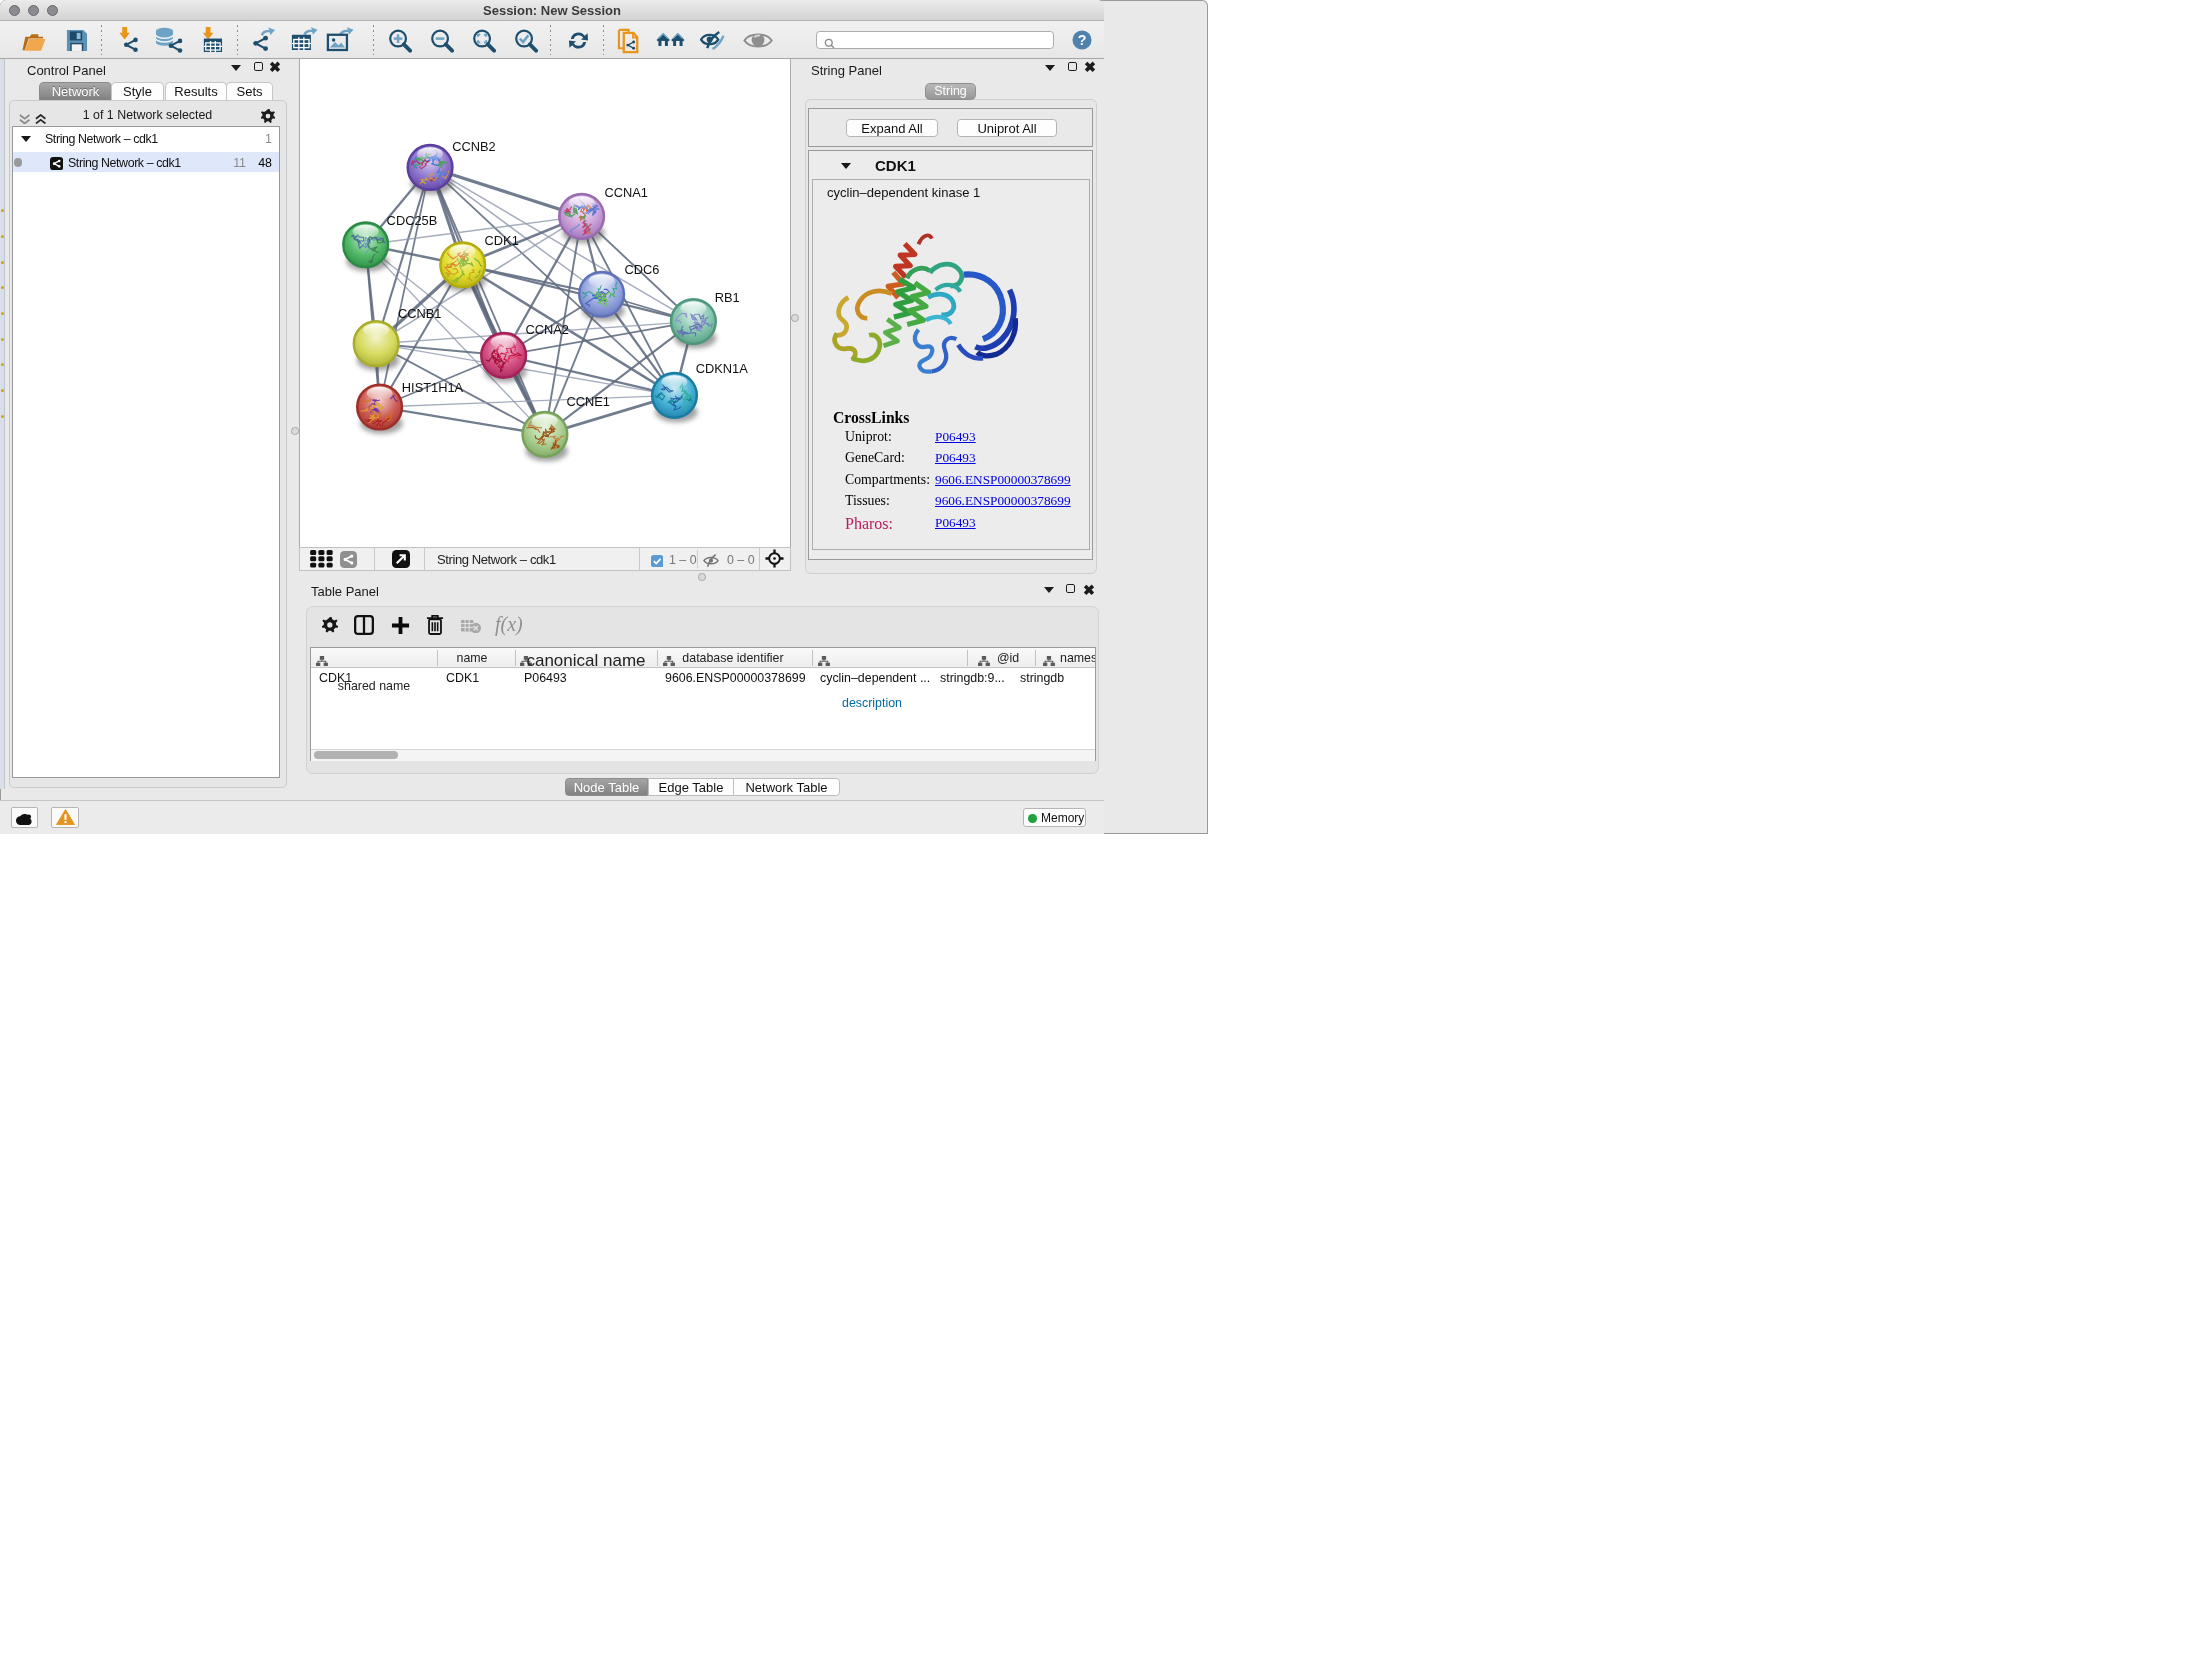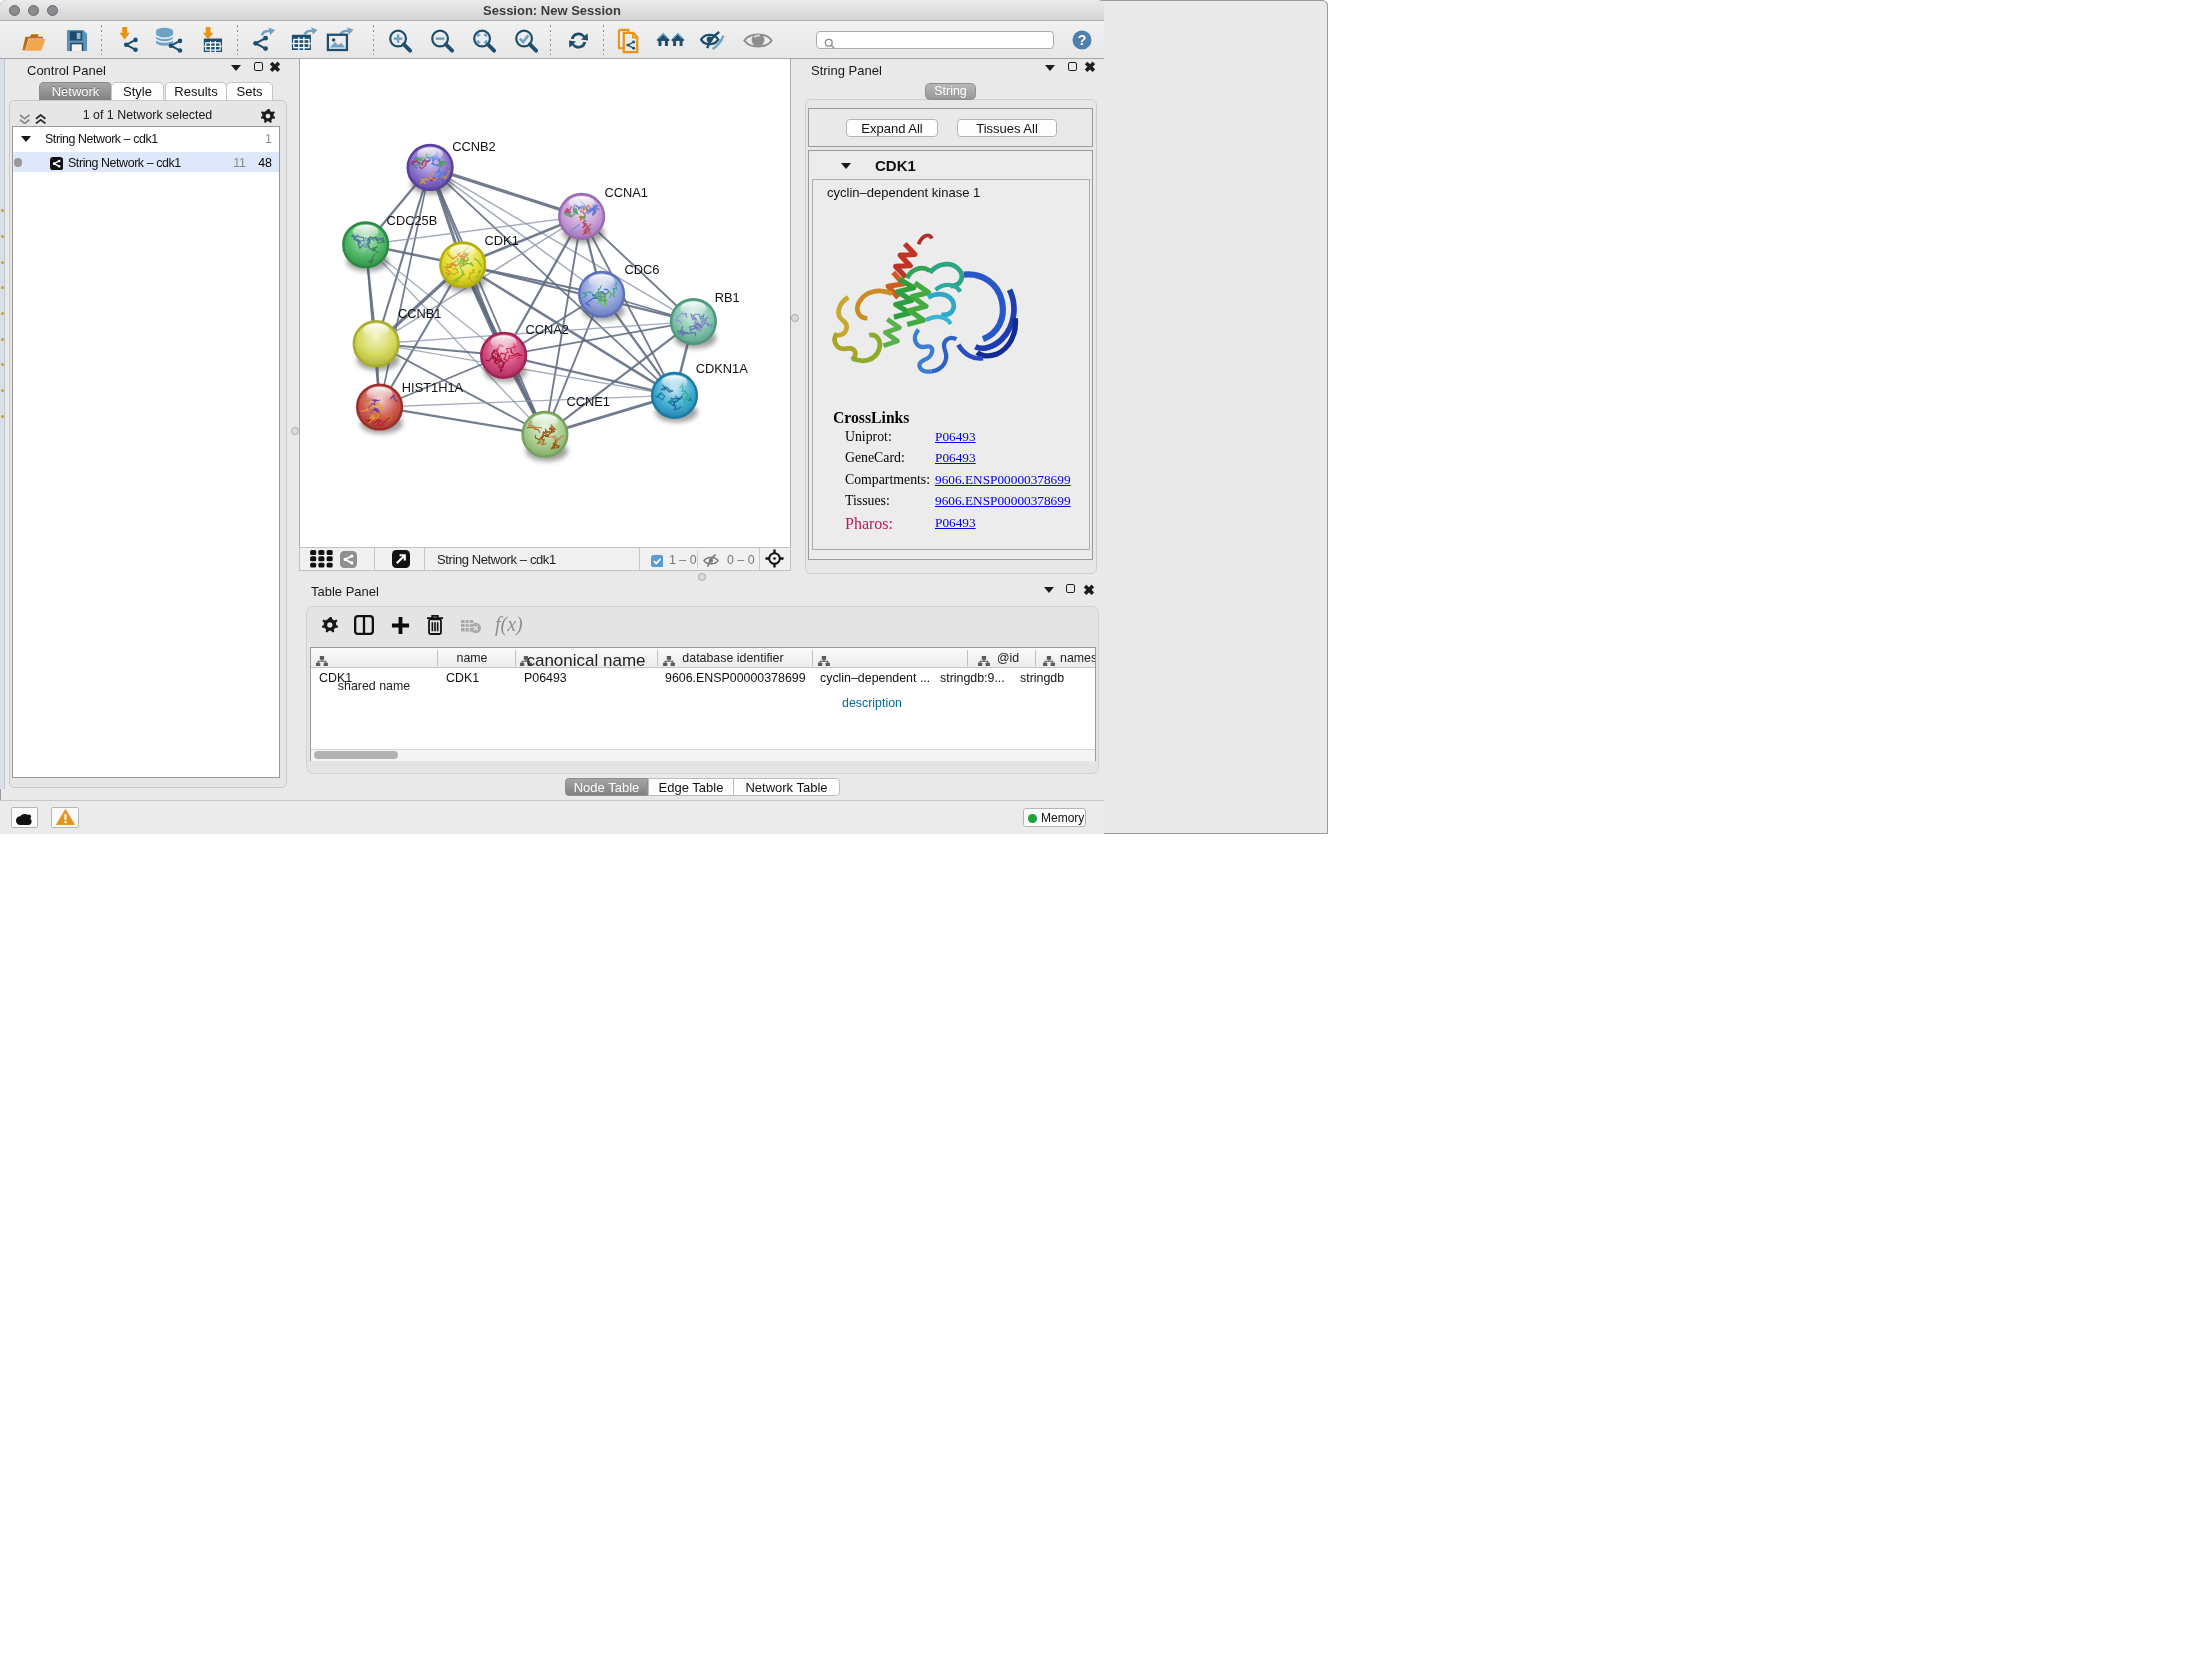--- a/index.html
+++ b/index.html
@@ -1,13 +1,13 @@
 <!DOCTYPE html>
 <html style="font-size:15px"><head><meta charset="utf-8"><style>html,body{margin:0;padding:0;background:#fff;font-family:"Liberation Sans",sans-serif;}*{box-sizing:border-box;}</style></head><body>
-<div style="position:relative;width:1328px;height:834px;background:#e9e9e9;border-radius:5.7px 5.7px 0 0;overflow:hidden;box-shadow:0 0 0 1px #9a9a9a inset;">
+<div style="position:relative;width:1208px;height:834px;background:#e9e9e9;border-radius:5.7px 5.7px 0 0;overflow:hidden;box-shadow:0 0 0 1px #9a9a9a inset;">
     <div style="position:absolute;left:0;top:0;width:1104px;height:21px;background:linear-gradient(#ebebeb,#d4d4d4);border-bottom:1px solid #b1b1b1;border-radius:5.7px 5.7px 0 0;"></div>
     <div style="position:absolute;left:8.8px;top:5px;width:11px;height:11px;border-radius:50%;background:#8d8b90;border:1px solid #69676c;"></div>
     <div style="position:absolute;left:28px;top:5px;width:11px;height:11px;border-radius:50%;background:#8d8b90;border:1px solid #69676c;"></div>
     <div style="position:absolute;left:47px;top:5px;width:11px;height:11px;border-radius:50%;background:#8d8b90;border:1px solid #69676c;"></div>
     <div style="position:absolute;left:0;top:3.3px;width:1104px;height:15px;text-align:center;font-size:13px;font-weight:bold;color:#3b3b3b;">Session: New Session</div>
     <div style="position:absolute;left:0;top:21px;width:1104px;height:38px;background:linear-gradient(#f1f1f1,#e7e7e7);border-bottom:1px solid #a6a6a6;"></div>
     <div style="position:absolute;left:20px;top:28.5px;width:27px;height:25px;"><svg width="27" height="25" viewBox="0 0 28 26" style="">
         <path d="M2.5,22 L5.5,8 L10,8 L12,5.5 L19,5.5 L19,8 L24,8 L24,10 L9,10 L5,22 Z" fill="#b96d12"></path>
         <path d="M5,22.5 L9.5,10.5 L26.5,10.5 L22,22.5 Z" fill="#f0a74d"></path>
       </svg></div>
@@ -581,21 +581,21 @@
     <div style="position:absolute;left:791px;top:314px;width:7.6px;height:7.6px;border-radius:50%;background:#dadada;border:1px solid #a8a8a8;"></div>
     <div style="position:absolute;left:698px;top:573px;width:7.6px;height:7.6px;border-radius:50%;background:#dadada;border:1px solid #a8a8a8;"></div>
     <div style="position:absolute;left:811px;top:63px;font-size:13px;color:#1a1a1a;">String Panel</div>
     <div style="position:absolute;left:1045px;top:65px;width:0;height:0;border-left:5.2px solid transparent;border-right:5.2px solid transparent;border-top:6.2px solid #1c1c1c;"></div>
     <div style="position:absolute;left:1068px;top:62px;width:8.6px;height:8.6px;border:1.7px solid #1c1c1c;border-radius:1.9px;"></div>
     <div style="position:absolute;left:1084px;top:59px;width:11.4px;height:16px;font-weight:bold;font-size:14.3px;color:#1c1c1c;">✖</div>
     <div style="position:absolute;left:805px;top:99px;width:292px;height:475px;background:#e7e7e7;border:1px solid #cfcfcf;border-radius:5.7px;"></div>
     <div style="position:absolute;left:925px;top:83px;width:51px;height:17px;background:linear-gradient(#b8b8b8,#979797);border:1px solid #8e8e8e;border-radius:4.8px;color:#fff;text-align:center;font-size:12.4px;line-height:15px;">String</div>
     <div style="position:absolute;left:808px;top:108px;width:285px;height:39px;border:1px solid #9a9a9a;background:#e9e9e9;"></div>
     <div style="position:absolute;left:846px;top:119px;width:92px;height:18px;background:#fefefe;border:1px solid #b3b3b3;border-radius:3.8px;text-align:center;font-size:13px;line-height:17px;color:#111;">Expand All</div>
-    <div style="position:absolute;left:957px;top:119px;width:100px;height:18px;background:#fefefe;border:1px solid #b3b3b3;border-radius:3.8px;text-align:center;font-size:13px;line-height:17px;color:#111;">Tissues All</div>
+    <div style="position:absolute;left:957px;top:119px;width:100px;height:18px;background:#fefefe;border:1px solid #b3b3b3;border-radius:3.8px;text-align:center;font-size:13px;line-height:17px;color:#111;">Uniprot All</div>
     <div style="position:absolute;left:808px;top:150px;width:285px;height:410px;border:1px solid #9a9a9a;background:#ececec;"></div>
     <div style="position:absolute;left:841px;top:163px;width:0;height:0;border-left:5.7px solid transparent;border-right:5.7px solid transparent;border-top:6.7px solid #161616;"></div>
     <div style="position:absolute;left:875px;top:157px;font-size:15px;font-weight:bold;color:#111;">CDK1</div>
     <div style="position:absolute;left:812px;top:179px;width:278px;height:371px;border:1px solid #adadad;background:#ececec;"></div>
     <div style="position:absolute;left:827px;top:185px;font-size:13px;color:#111;">cyclin–dependent kinase 1</div>
     <div style="position:absolute;left:816px;top:231px;width:204px;height:147px;"><svg width="204" height="147" viewBox="0 0 215 155" style="">
         <path d="M108,14 C112,4 120,2 122,8" fill="none" stroke="#b03028" stroke-width="4"></path>
         <path d="M93.5,13.4 L104.1,24.6 L88.7,25.4 L99.3,36.6 L83.9,37.4 L94.5,48.6" fill="none" stroke="#c03424" stroke-width="5.5" stroke-linejoin="round"></path>
         <path d="M81.4,43.6 L91.9,55.7 L76.1,58.3 L86.6,70.4" fill="none" stroke="#cc5c20" stroke-width="5.5" stroke-linejoin="round"></path>
         <path d="M80,66 C66,60 52,64 46,74 C40,84 46,92 54,92" fill="none" stroke="#cc8c24" stroke-width="5"></path>

